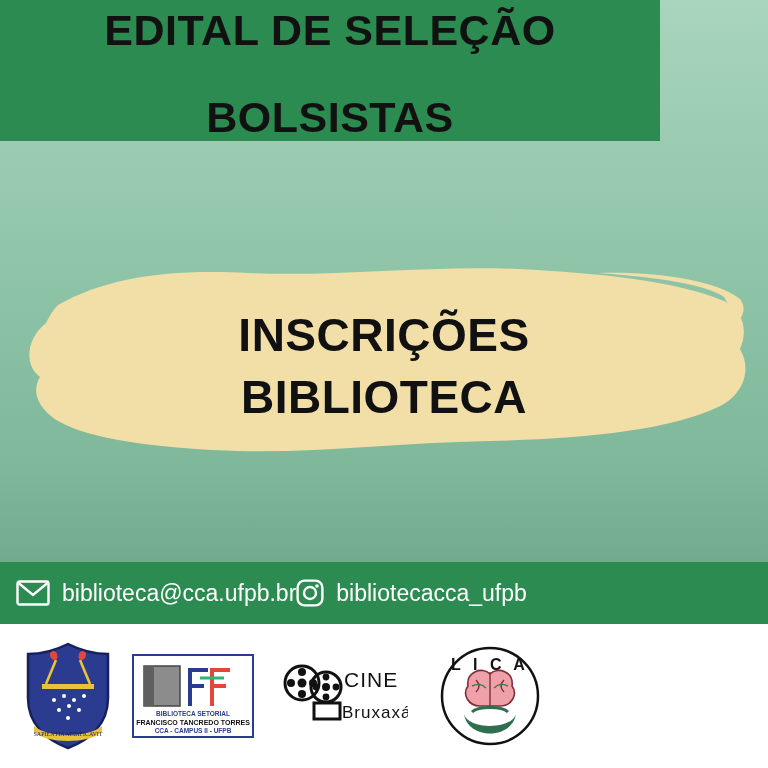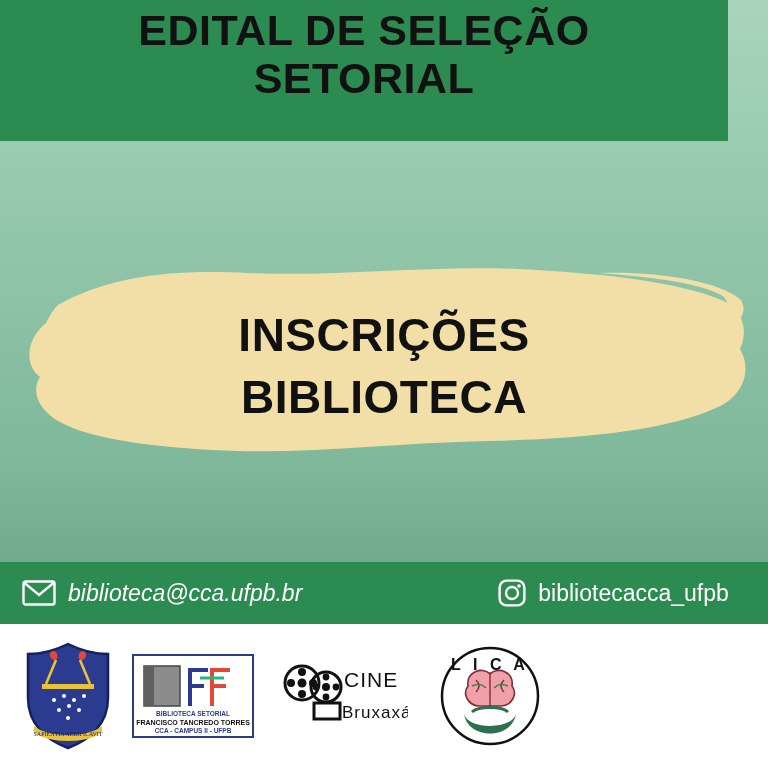--- a/index.html
+++ b/index.html
@@ -16,27 +16,27 @@
     height: 768px;
     overflow: hidden;
     background: linear-gradient(180deg, #a8d5bb 0%, #8fc4a8 35%, #7fb89a 60%, #6aa487 80%, #5d9a7d 100%);
   }
 
   
   .header-band {
     position: absolute;
     left: 0;
     top: 0;
-    width: 728px;
+    width: 660px;
     height: 141px;
     background: #2c8b50;
     display: flex;
     flex-direction: column;
     align-items: center;
-    justify-content: flex-start;
+    justify-content: space-between;
     box-sizing: border-box;
     padding-top: 6px;
   }
   .header-line {
     color: #111111;
     font-weight: bold;
     font-size: 43px;
     letter-spacing: 0.5px;
     line-height: 1.12;
     text-align: center;
@@ -94,22 +94,22 @@
     height: 62px;
     background: #2c8b50;
     display: flex;
     align-items: center;
   }
   .contact-item {
     display: flex;
     align-items: center;
     gap: 12px;
   }
-  .contact-item.email { margin-left: 22px; font-style: italic; }
-  .contact-item.instagram { margin-left: 196px; }
+  .contact-item.email { margin-left: 16px; }
+  .contact-item.instagram { }
   .contact-text {
     color: #ffffff;
     font-size: 23px;
     white-space: nowrap;
   }
   .icon-svg { display: block; }
 
   
   .logos {
     position: absolute;
@@ -150,21 +150,21 @@
     letter-spacing: 1px;
   }
 </style>
 </head>
 <body>
 
 <div id="poster">
 
   <div class="header-band">
     <div class="header-line">EDITAL DE SELEÇÃO</div>
-    <div class="header-line">SETORIAL</div>
+    <div class="header-line">BOLSISTAS</div>
   </div>
 
   <div class="middle">
 
     <div class="brush-wrap">
       <svg viewBox="0 0 732 225" xmlns="http://www.w3.org/2000/svg" aria-hidden="true">
         <path d="M40,52 C90,24 150,16 230,20 C320,24 410,12 500,16 C580,20 660,28 706,48
                  C726,58 730,78 722,96 C734,116 726,142 700,154 C650,178 560,186 470,188
                  C380,190 300,200 220,198 C150,196 82,188 48,172 C22,160 12,140 22,124
                  C6,112 8,86 28,70 C30,66 34,58 40,52 Z" fill="#f2dfa8"></path>

